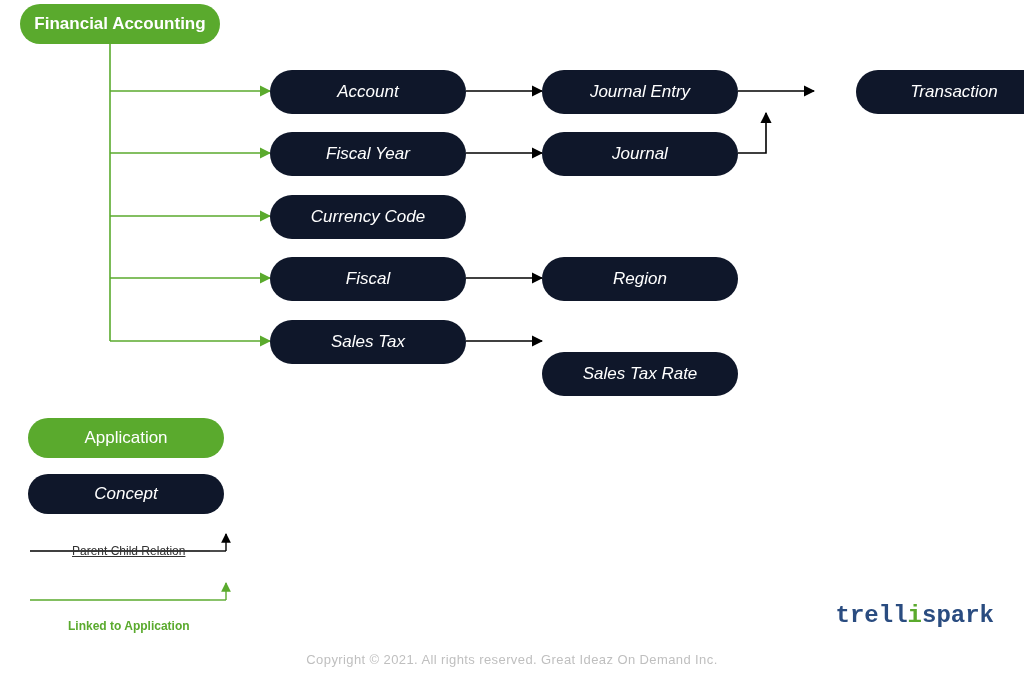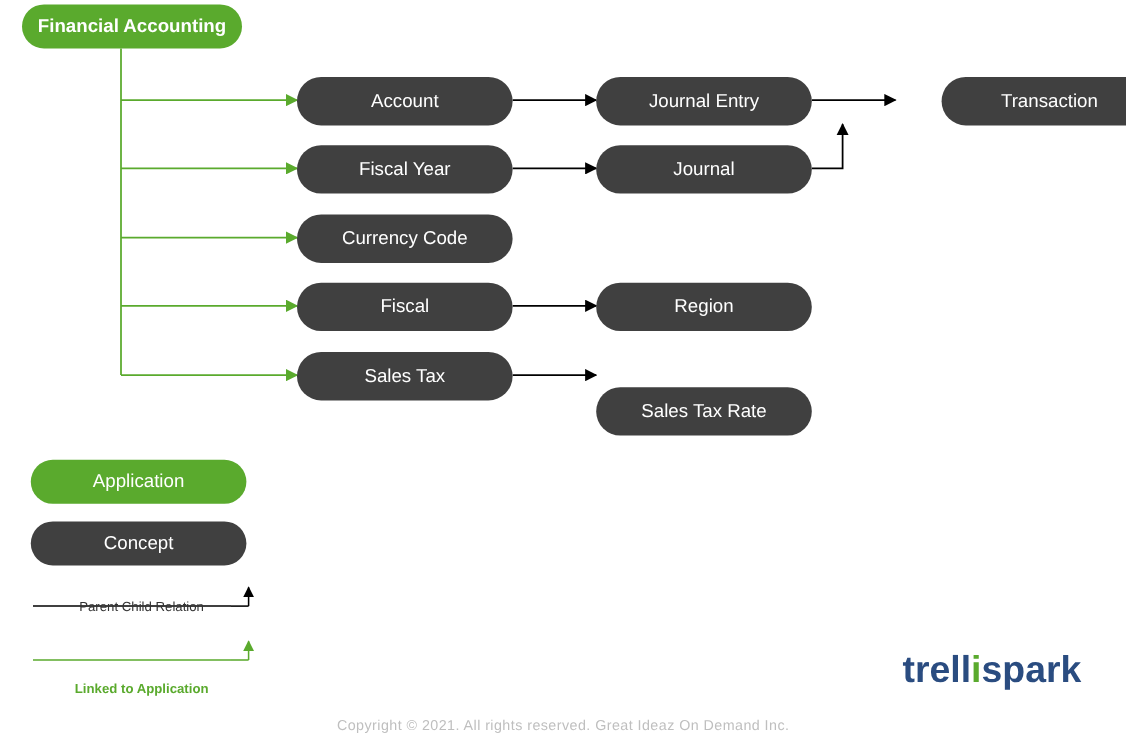--- a/index.html
+++ b/index.html
@@ -16,42 +16,42 @@
     position: absolute;
     border-radius: 22px;
     color: #ffffff;
     font-size: 17px;
     display: flex;
     align-items: center;
     justify-content: center;
     box-sizing: border-box;
   }
   .green { background: #5aaa2d; }
-  .navy  { background: #404040; }
+  .navy  { background: #0f172a; font-style: italic; }
   .legend-label {
     position: absolute;
     font-size: 12px;
     color: #333;
   }
   .copyright {
     position: absolute;
     bottom: 12px;
     left: 0;
     width: 100%;
     text-align: center;
     font-size: 13px;
     color: #bfbfbf;
     letter-spacing: .4px;
   }
   .logo {
     position: absolute;
-    right: 41px;
+    right: 30px;
     bottom: 50px;
-    font-family: Liberation Sans, sans-serif;
-    font-size: 34px;
+    font-family: Liberation Mono, monospace;
+    font-size: 24px;
     font-weight: 700;
     letter-spacing: 0px;
   }
   .logo .t1 { color: #2a4c80; }
   .logo .i  { color: #5aaa2d; }
   .logo .t2 { color: #2a4c80; }
   svg.lines {
     position: absolute;
     left: 0; top: 0;
     width: 1024px;
@@ -110,20 +110,20 @@
 
 <div class="node navy" style="left:270px; top:257px; width:196px; height:44px;">Fiscal</div>
 <div class="node navy" style="left:542px; top:257px; width:196px; height:44px;">Region</div>
 
 <div class="node navy" style="left:270px; top:320px; width:196px; height:44px;">Sales Tax</div>
 <div class="node navy" style="left:542px; top:320px; width:196px; height:44px;margin-top:32px;">Sales Tax Rate</div>
 
 <div class="node green" style="left:28px; top:418px; width:196px; height:40px;">Application</div>
 <div class="node navy" style="left:28px; top:474px; width:196px; height:40px;text-align:center;">Concept</div>
 
-<div class="legend-label" style="left:72px; top:544px;">Parent Child Relation</div>
+<div class="legend-label" style="left:72px; top:544px;text-decoration:underline;">Parent Child Relation</div>
 <div class="legend-label" style="left:68px; top:619px; color:#5aaa2d;font-weight:bold;">Linked to Application</div>
 
 <div class="logo">
   <span class="t1">trell</span><span class="i">i</span><span class="t2">spark</span>
 </div>
 
 <div class="copyright">Copyright © 2021. All rights reserved. Great Ideaz On Demand Inc.</div>
 
 </body></html>

